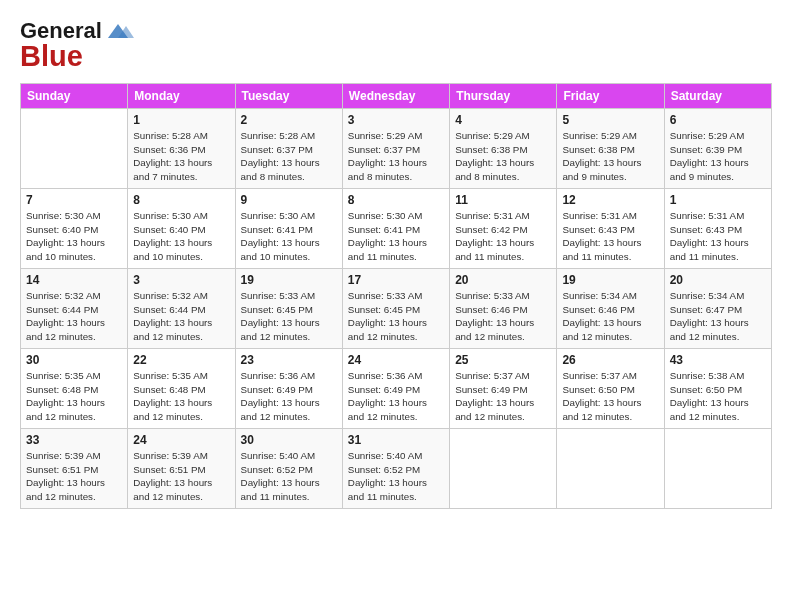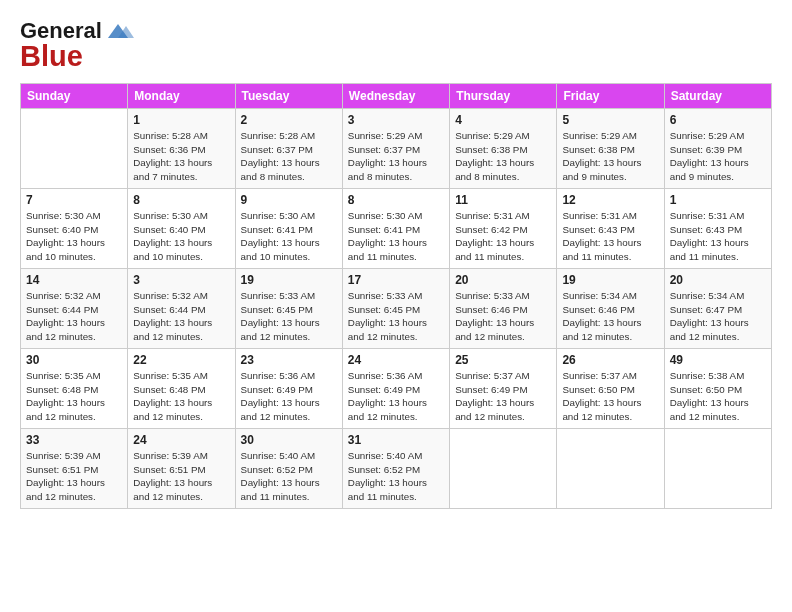--- a/index.html
+++ b/index.html
@@ -296,21 +296,21 @@
 and 12 minutes.</div>
           </td>
           <td>
             <div class="day-number">26</div>
             <div class="day-info" style="white-space: pre-line;">Sunrise: 5:37 AM
 Sunset: 6:50 PM
 Daylight: 13 hours
 and 12 minutes.</div>
           </td>
           <td>
-            <div class="day-number">49</div>
+            <div class="day-number">43</div>
             <div class="day-info" style="white-space: pre-line;">Sunrise: 5:38 AM
 Sunset: 6:50 PM
 Daylight: 13 hours
 and 12 minutes.</div>
           </td>
         </tr>
         <tr>
           <td>
             <div class="day-number">33</div>
             <div class="day-info" style="white-space: pre-line;">Sunrise: 5:39 AM

